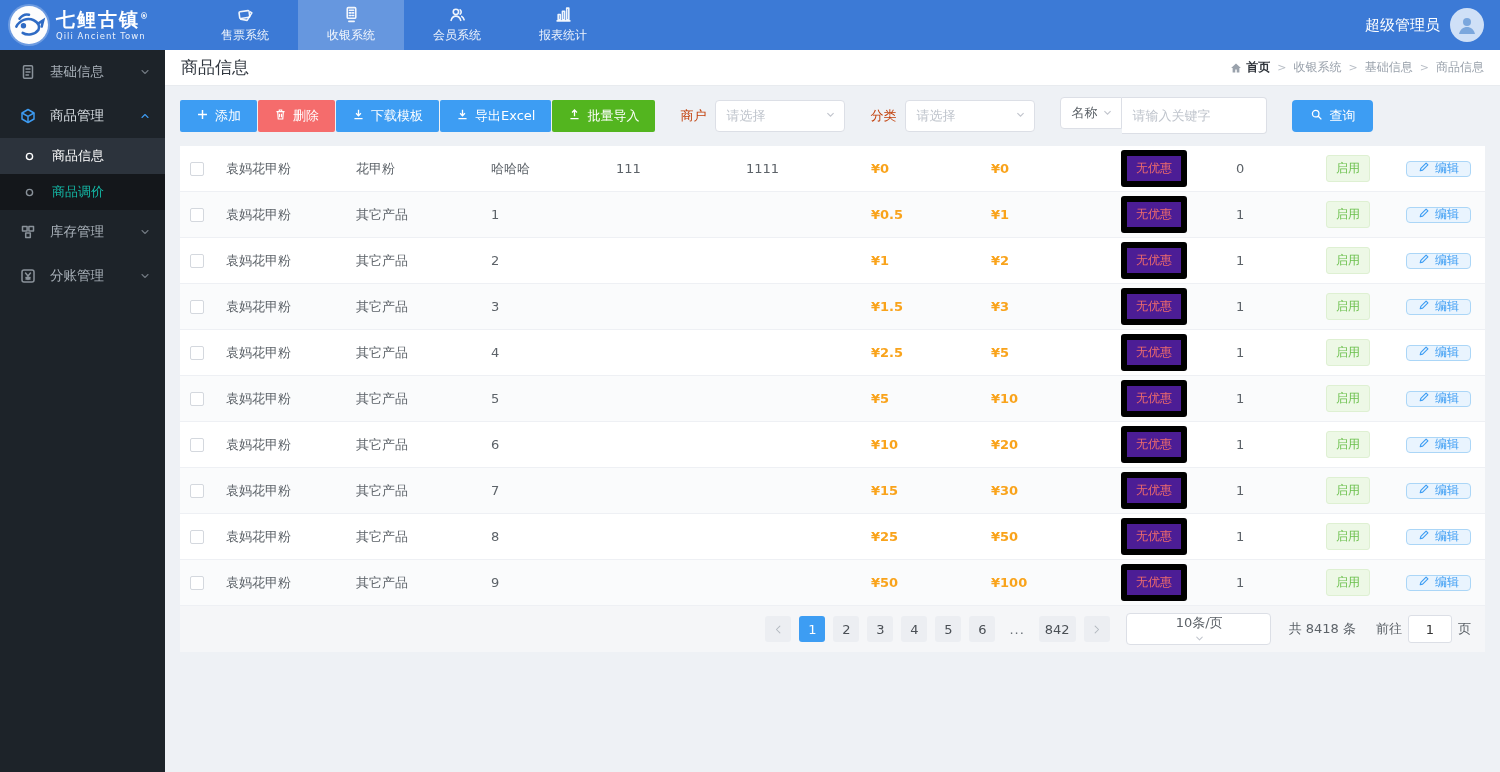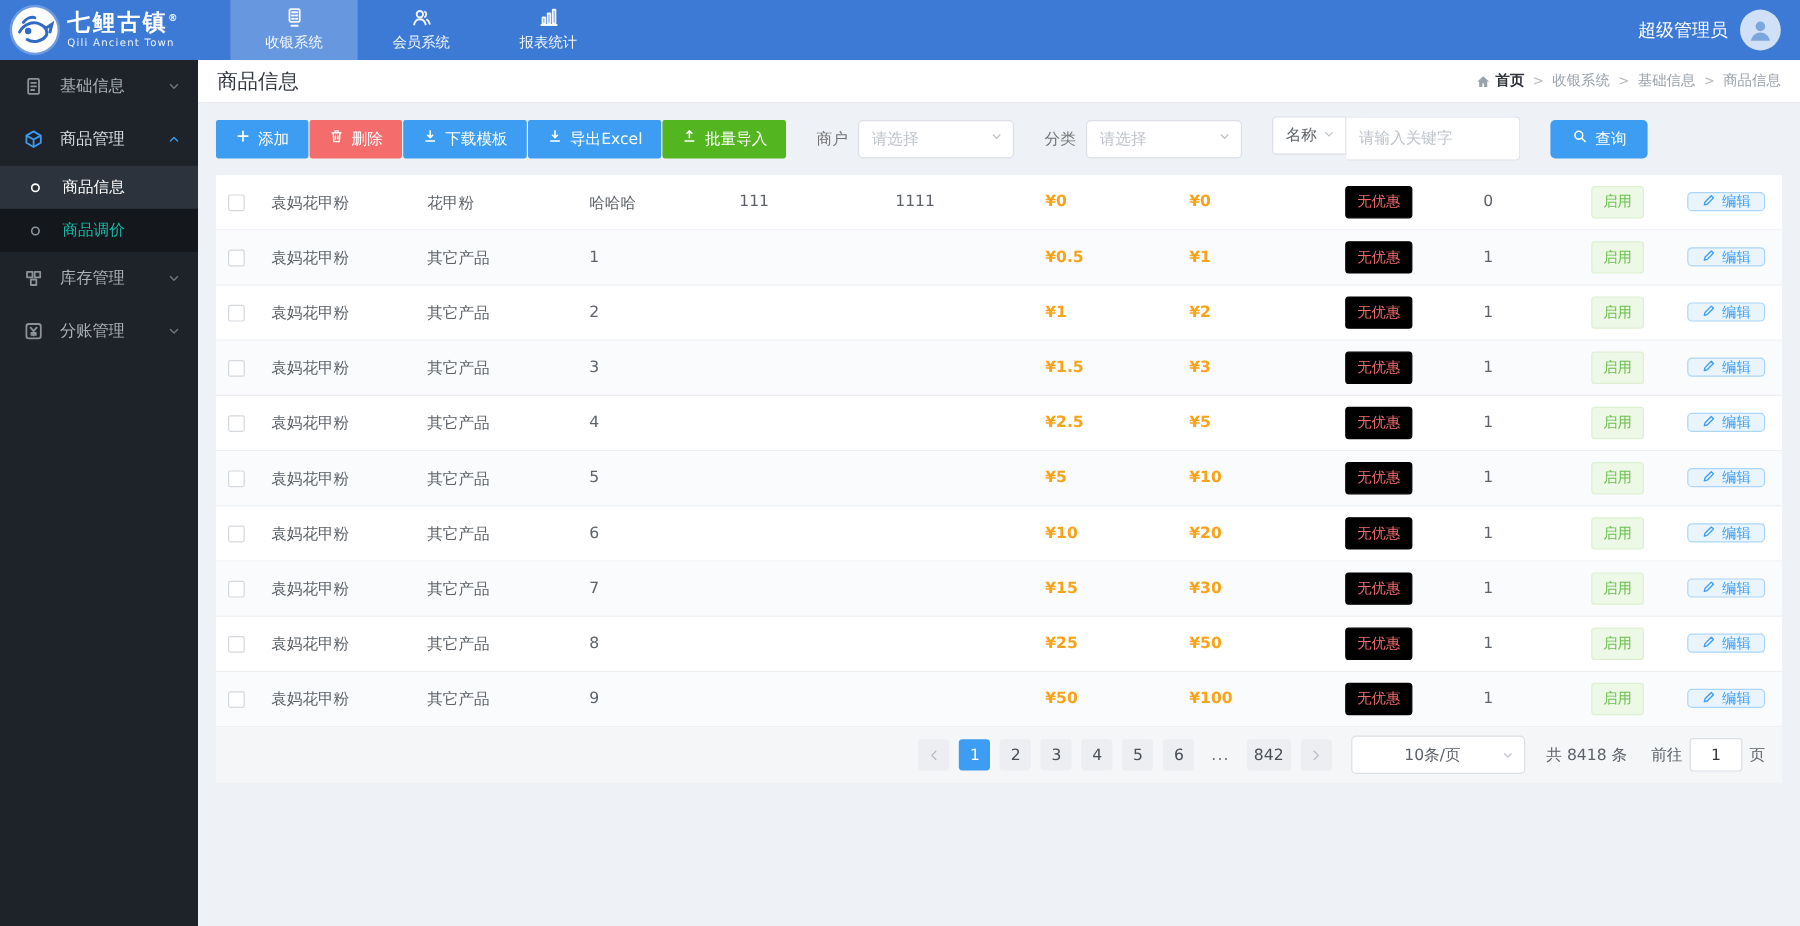--- a/index.html
+++ b/index.html
@@ -59,21 +59,21 @@
 
   
   .filter-bar { display:flex; align-items:center; padding:11px 15px 0 15px; gap:1px; }
   .btn { height:32px; display:inline-flex; align-items:center; gap:6px; color:#fff;
     font-size:13px; padding:0 16px; border:none; border-radius:2px; cursor:pointer;
     font-family:inherit; }
   .btn svg { width:13px; height:13px; }
   .btn-blue { background:#3d9df3; }
   .btn-red  { background:#f56c6c; }
   .btn-green{ background:#53b51f; }
-  .f-label { font-size:13px; color:#737373; margin:0 8px 0 24px;font-family:Liberation Serif, serif; }
+  .f-label { font-size:13px; color:#c2410c; margin:0 8px 0 24px;font-family:Liberation Serif, serif; }
   .select { height:32px; width:130px; background:#fff; border:1px solid #dcdfe6;
     border-radius:4px; display:flex; align-items:center; padding:0 8px 0 10px;
     color:#bfc4cc; font-size:13px; cursor:pointer; }
   .select .ph { flex:1; }
   .select svg { width:11px; height:11px; color:#c0c4cc; }
   .name-group { display:flex; margin-left:24px; }
   .name-select { width:62px; border-radius:4px 0 0 4px; color:#5c6268; }
   .kw-input { height:37px; width:145px; border:1px solid #dcdfe6; border-left:none;
     border-radius:0 4px 4px 0; padding:0 10px; font-size:13px; color:#333;
     font-family:inherit; outline:none; }
@@ -84,38 +84,38 @@
   .table-card { margin:12px 15px 0 15px; background:#fff; }
   .t-row { display:grid;
     grid-template-columns:36px 130px 135px 125px 130px 125px 120px 130px 115px 90px 80px 1fr;
     align-items:center; padding:0 10px; border-bottom:1px solid #eef0f4; }
   .t-head { height:34px; color:#8d949c; font-size:13px; font-weight:bold; border-bottom:1px solid #e8ebef; }
   .t-body .t-row { height:46px; font-size:13px; color:#5c6268; }
   .t-body .t-row:nth-child(even) { background:#fafbfc; }
   .cb { width:14px; height:14px; border:1px solid #d4d8de; border-radius:2px; background:#fff; cursor:pointer; }
   .price { color:#f9a31b; font-weight:bold; }
   .tag { display:inline-block; font-size:12px; padding:4px 9px; border-radius:3px; }
-  .tag-pink { background:#000000; color:#ef6b6b; border:1px solid #000000; }
+  .tag-pink { background:#4c1d95; color:#ef6b6b; border:6px solid #000000; }
   .tag-green{ background:#edf8e6; color:#6abf4b; border:1px solid #def0d2; }
   .btn-edit { display:inline-flex; align-items:center; gap:5px; height:16px; padding:0 11px;
     background:#e9f4fe; color:#3d9df3; border:1px solid #abd6f7; border-radius:4px;
     font-size:12px; cursor:pointer; font-family:inherit; }
   .btn-edit svg { width:12px; height:12px; }
 
   
   .pager-band { height:46px; background:#f5f6f8; display:flex; align-items:center;
     justify-content:flex-end; padding:0 14px; gap:8px; }
   .pg-btn { min-width:26px; height:26px; padding:0 6px; border-radius:3px; background:#eceef2;
     color:#4a4f55; font-size:13px; display:flex; align-items:center; justify-content:center;
     cursor:pointer; }
   .pg-btn.arrow { color:#b4bac1; }
   .pg-btn.arrow svg { width:11px; height:11px; }
   .pg-btn.active { background:#3d9df3; color:#fff; }
   .pg-btn.dots { background:transparent; color:#6a7077; letter-spacing:1px; }
-  .pg-size { width:145px; margin-left:8px; color:#5c6268; }
+  .pg-size { width:145px; margin-left:8px; color:#5c6268;flex-direction:column; }
   .pg-total { font-size:13px; color:#5c6268; margin-left:10px; }
   .pg-goto { display:flex; align-items:center; gap:6px; font-size:13px; color:#5c6268; margin-left:12px; }
   .pg-goto input { width:44px; height:28px; border:1px solid #dcdfe6; border-radius:3px;
     text-align:center; font-size:13px; color:#333; font-family:inherit; outline:none; }
 </style>
 </head>
 <body>
 
 <div class="topbar">
   <div class="brand">
@@ -126,20 +126,29 @@
         <circle cx="8.5" cy="12.5" r="0.9" fill="#2f6bc4"></circle>
         <path d="M6 8c1.5-2 4-3 6-2.5"></path>
       </svg>
     </div>
     <div class="brand-text">
       <div class="brand-title"><span>七鲤古镇</span><span class="brand-reg">®</span></div>
       <div class="brand-sub">Qili Ancient Town</div>
     </div>
   </div>
   <div class="nav-tabs">
+      <div class="nav-item">
+        <span class="icon">
+          <svg viewBox="0 0 16 16" fill="none" stroke="currentColor" stroke-width="1.5" stroke-linecap="round" stroke-linejoin="round">
+            <rect x="2.2" y="4.8" width="9.5" height="6.4" rx="1" transform="rotate(-8 7 8)"></rect>
+            <path d="M12.5 5.5l1.5 1-4.5 7-6-1"></path>
+          </svg>
+        </span>
+        <span class="nav-label">售票系统</span>
+      </div>
       <div class="nav-item active">
         <span class="icon">
           <svg viewBox="0 0 16 16" fill="none" stroke="currentColor" stroke-width="1.5" stroke-linecap="round" stroke-linejoin="round">
             <rect x="4" y="1.5" width="8" height="10" rx="1"></rect>
             <path d="M6 4h4M6 6.5h1.5M9 6.5h1M6 9h1.5M9 9h1M5.5 14.5h5"></path>
           </svg>
         </span>
         <span class="nav-label">收银系统</span>
       </div>
       <div class="nav-item">

